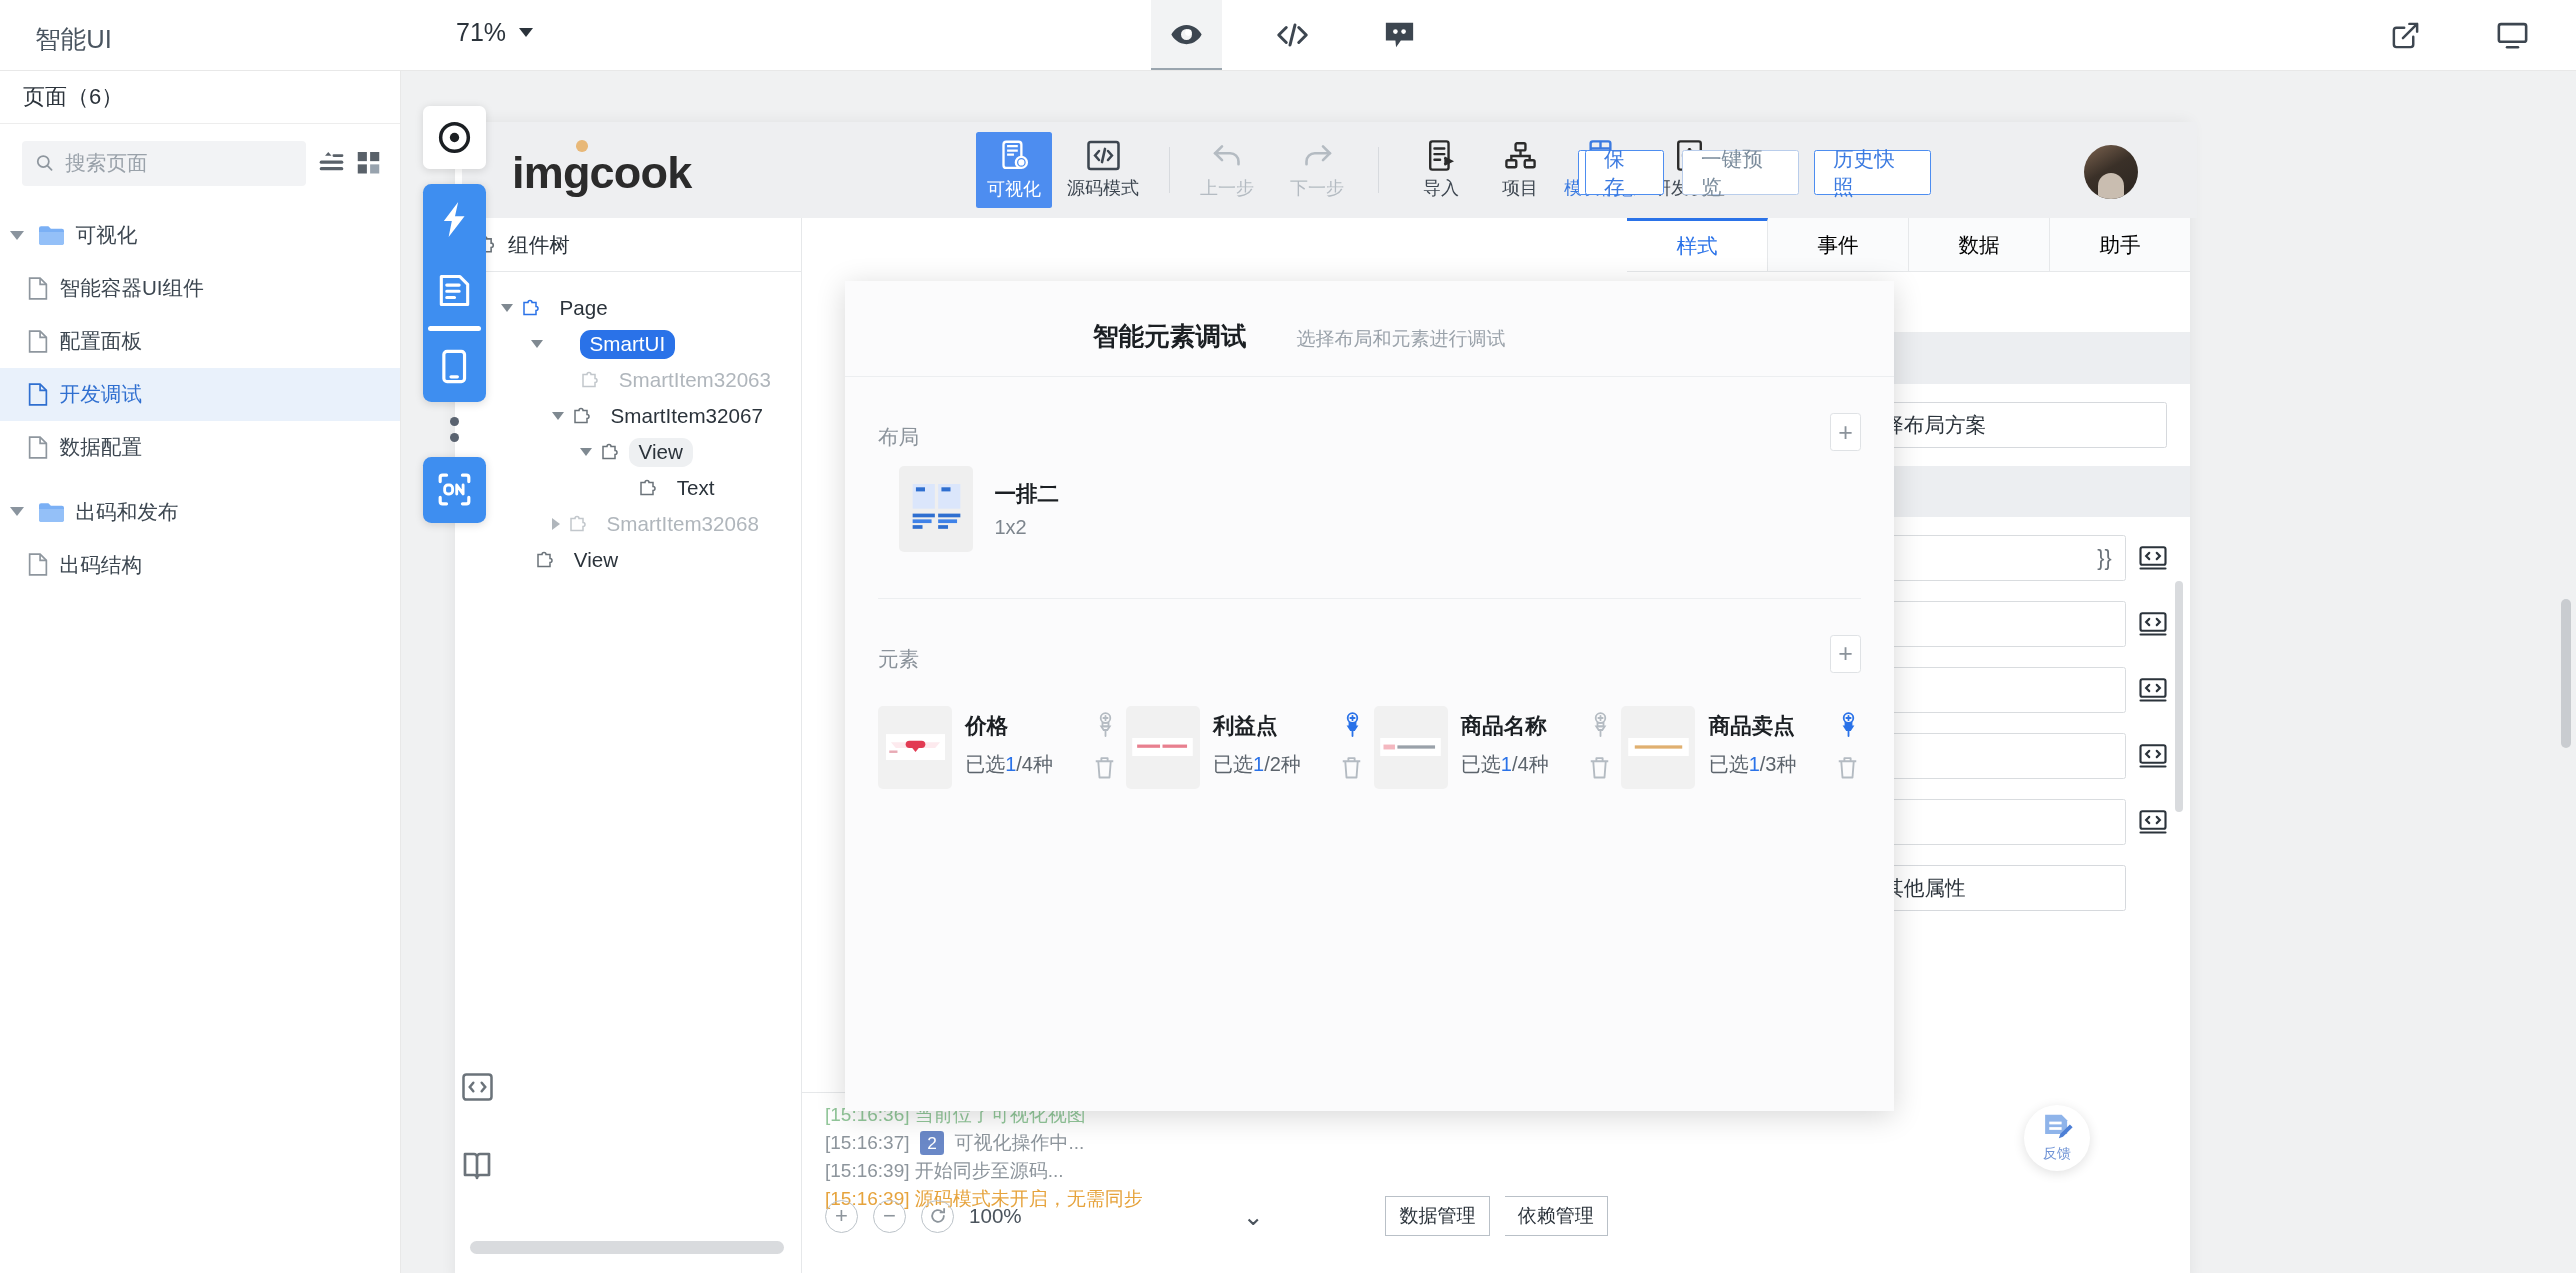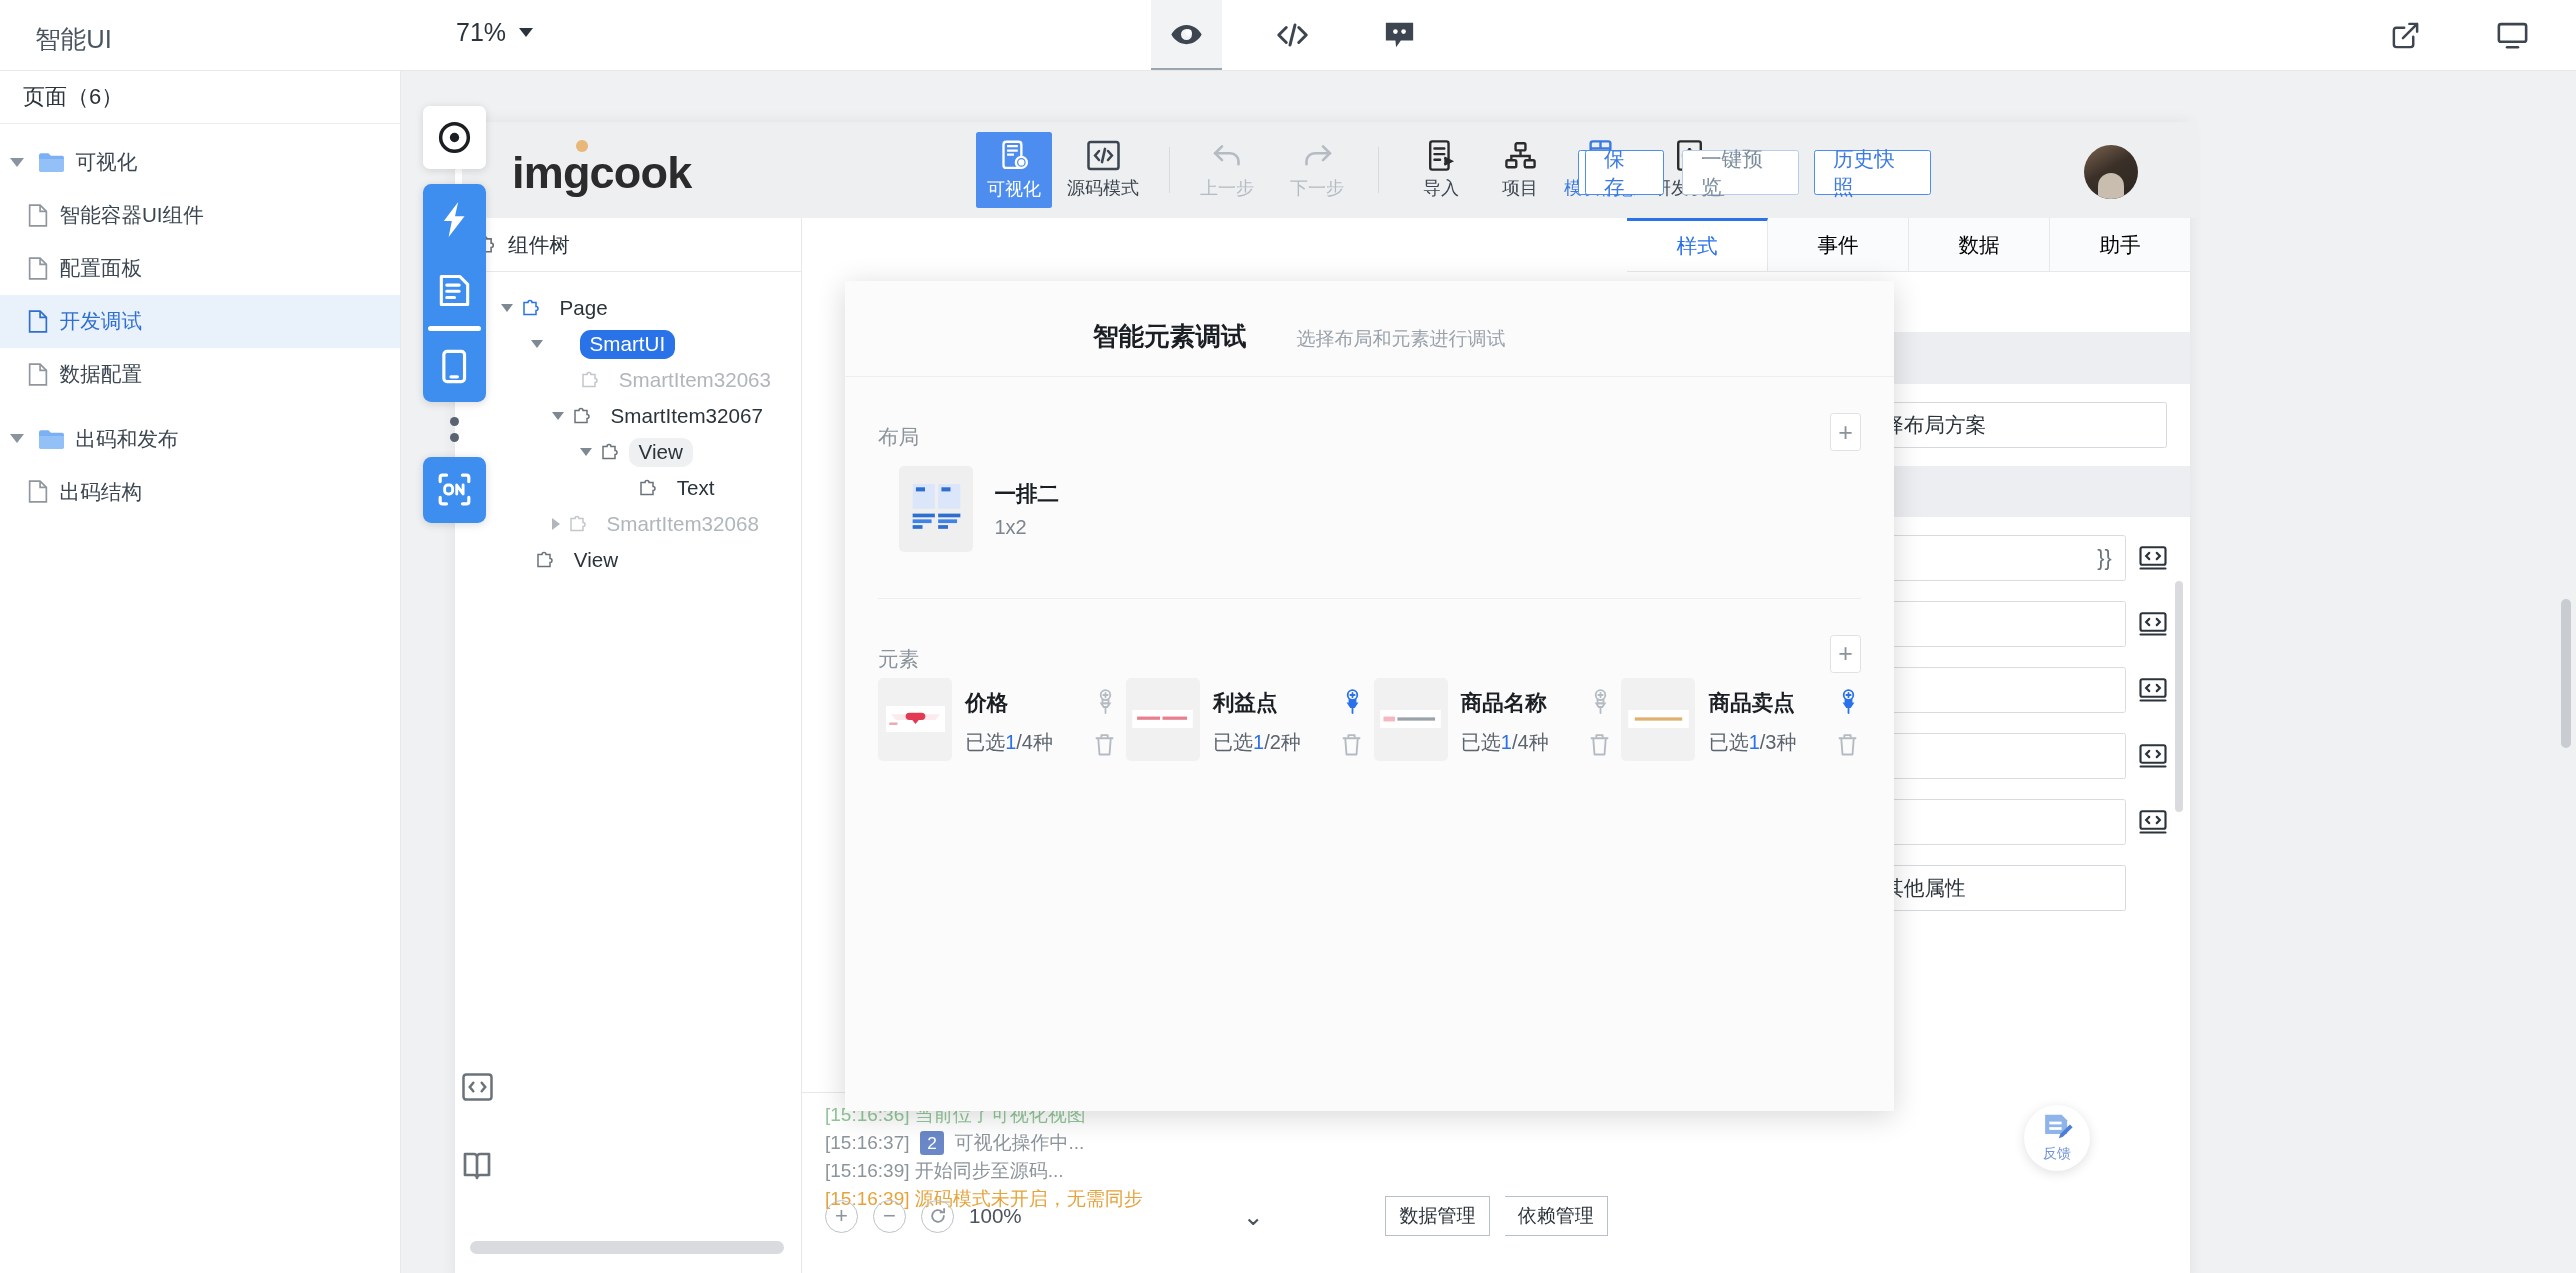--- a/index.html
+++ b/index.html
@@ -292,21 +292,21 @@
   }
   .lay-card.sel { border-color: #2a56c6; }
   .thumb {
     width: 74px; height: 86px; background: #efefef; border-radius: 5px;
     display: flex; align-items: center; justify-content: center;
   }
   .lay-name { font-size: 21.5px; color: #1b1f23; font-weight: 700; }
   .lay-sub { font-size: 20px; color: #7d858d; margin-top: 8.3px; }
 
   .elem-grid { display: flex; gap: 8.3px; padding: 5px 0 0 0; }
-  .elem-card { width: 253px; display: flex; align-items: center; gap: 13.2px; }
+  .elem-card { width: 253px; display: flex; align-items: flex-start; gap: 13.2px; margin-top: 28px; }
   .elem-thumb {
     width: 74px; height: 83px; background: #f1f1f1; border-radius: 5px;
     display: flex; align-items: center; justify-content: center; overflow: hidden;
   }
   .elem-txt { flex: 1; padding-top: 5px; }
   .elem-name { font-size: 21.5px; color: #1b1f23; font-weight: 700; }
   .elem-sub { font-size: 20px; color: #5c646c; margin-top: 11.6px; }
   .elem-sub b { color: #2a72e8; font-weight: 400; }
   .elem-acts { display: flex; flex-direction: column; gap: 16.5px; padding-top: 6.6px; }
   .act { cursor: pointer; }
@@ -367,20 +367,45 @@
       <svg width="33" height="30" viewBox="0 0 24 22" fill="none" stroke="#3d4650" stroke-width="1.9" stroke-linejoin="round">
         <rect x="2" y="3" width="20" height="13" rx="1.6"></rect>
         <path d="M8 20h8" stroke-linecap="round"></path>
       </svg>
     </div>
   </div>
 
   <div class="pages-sidebar">
     <div class="pages-head">页面（6）</div>
 
+    <div class="search-row">
+      <div class="search-box">
+        <svg width="21.5" height="21.5" viewBox="0 0 24 24" fill="none" stroke="#8e969e" stroke-width="2.2">
+          <circle cx="10.5" cy="10.5" r="7"></circle>
+            <path d="M16 16l5 5" stroke-linecap="round"></path>
+        </svg>
+        <input type="text" placeholder="搜索页面" style="">
+      </div>
+      <span class="vw-icon">
+        <svg width="25" height="21.5" viewBox="0 0 22 20" fill="#3d4650">
+          <path d="M5 3.5L8 0l3 3.5z"></path>
+            <rect x="12" y="2" width="10" height="2.6" rx="1"></rect>
+          <rect x="0" y="8" width="22" height="3" rx="1.5"></rect>
+            <rect x="0" y="14" width="22" height="3" rx="1.5"></rect>
+        </svg>
+      </span>
+      <span class="vw-icon">
+        <svg width="23" height="21.5" viewBox="0 0 20 20">
+          <rect x="0" y="0" width="8.5" height="8.5" fill="#3d4650"></rect>
+          <rect x="11.5" y="0" width="8.5" height="8.5" fill="#3d4650"></rect>
+          <rect x="0" y="11.5" width="8.5" height="8.5" fill="#3d4650"></rect>
+          <rect x="11.5" y="11.5" width="8.5" height="8.5" fill="#8793a0"></rect>
+        </svg>
+      </span>
+    </div>
 
     <div class="tree">
 
       <div class="tree-row folder">
         <span class="tri"></span>
         <svg width="25" height="20" viewBox="0 0 24 19">
           <path d="M0 3a2 2 0 012-2h7l2.4 2.4H22a2 2 0 012 2V17a2 2 0 01-2 2H2a2 2 0 01-2-2z" fill="#7bb0f5"></path>
           <path d="M0 6.6h24V17a2 2 0 01-2 2H2a2 2 0 01-2-2z" fill="#94c0f8"></path>
         </svg>
         <span>可视化</span>

